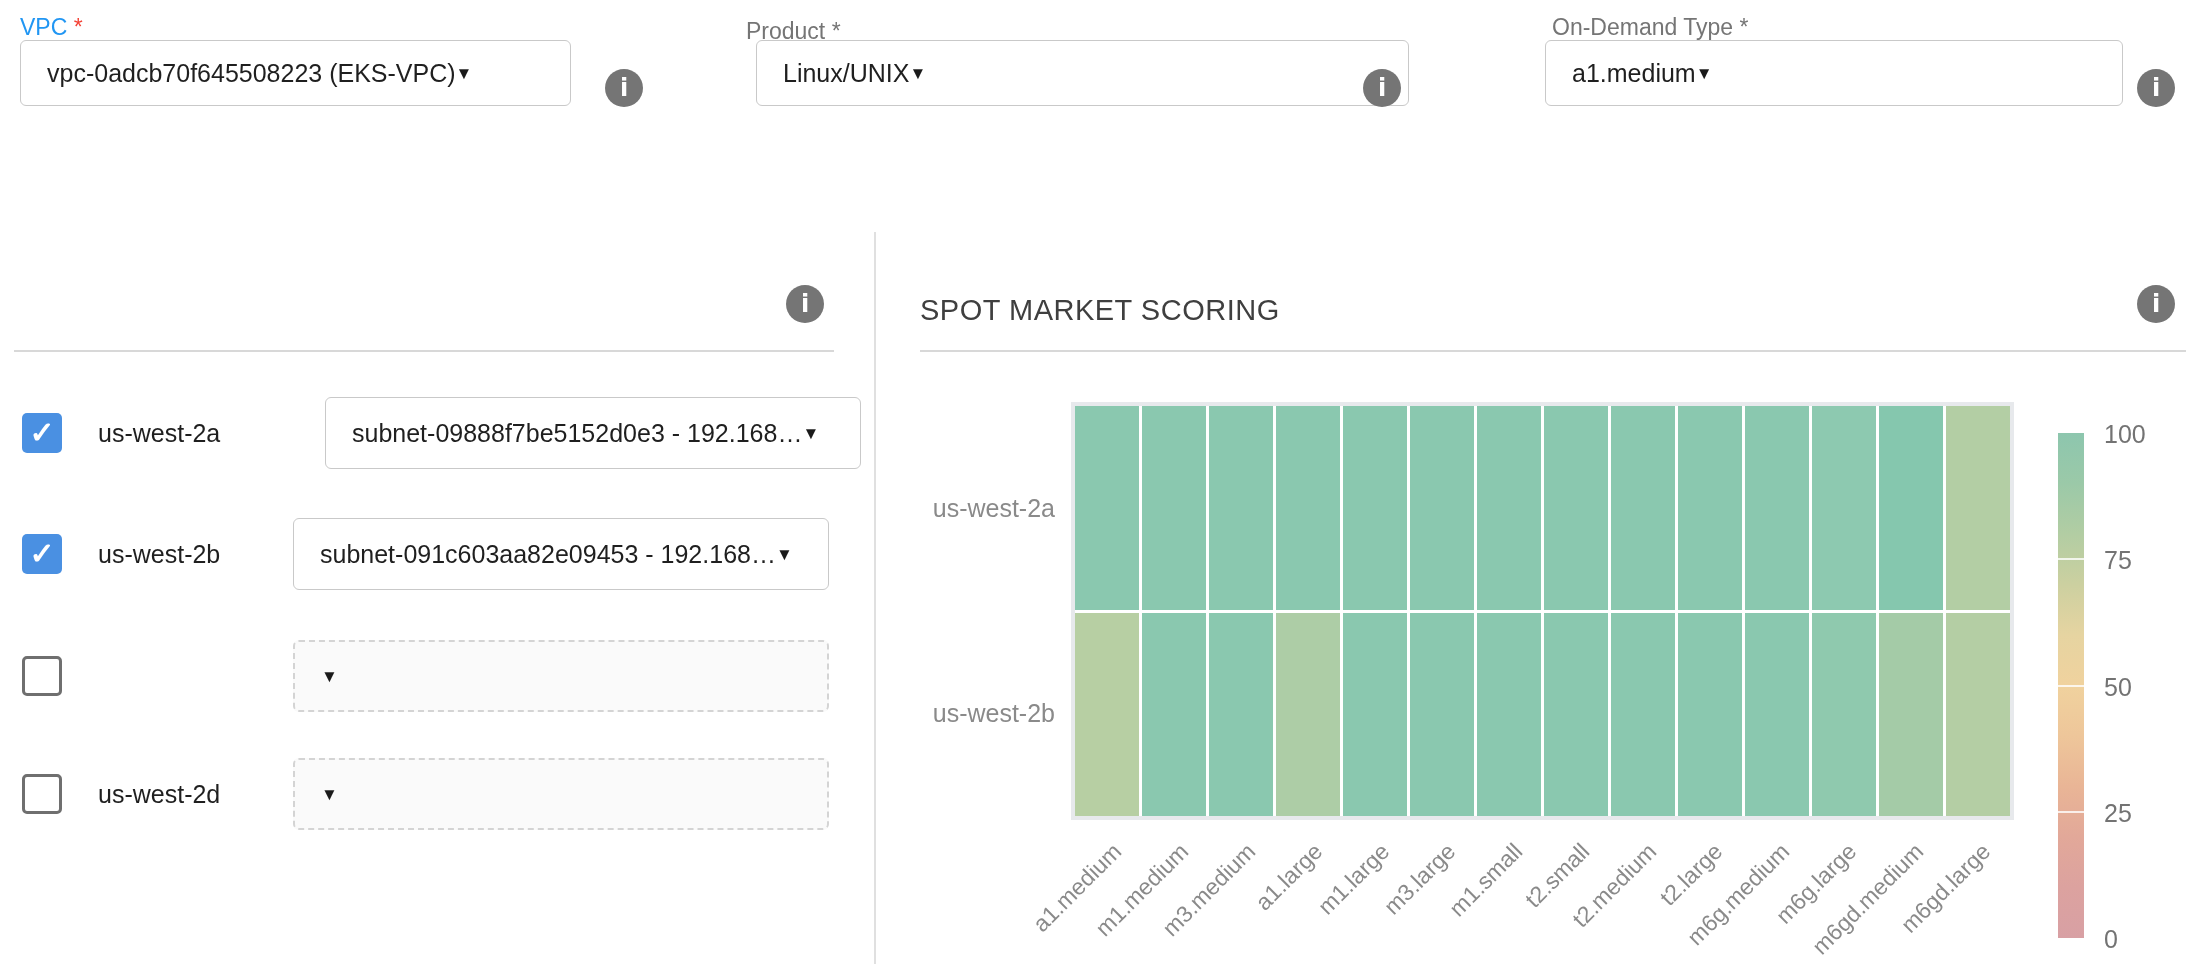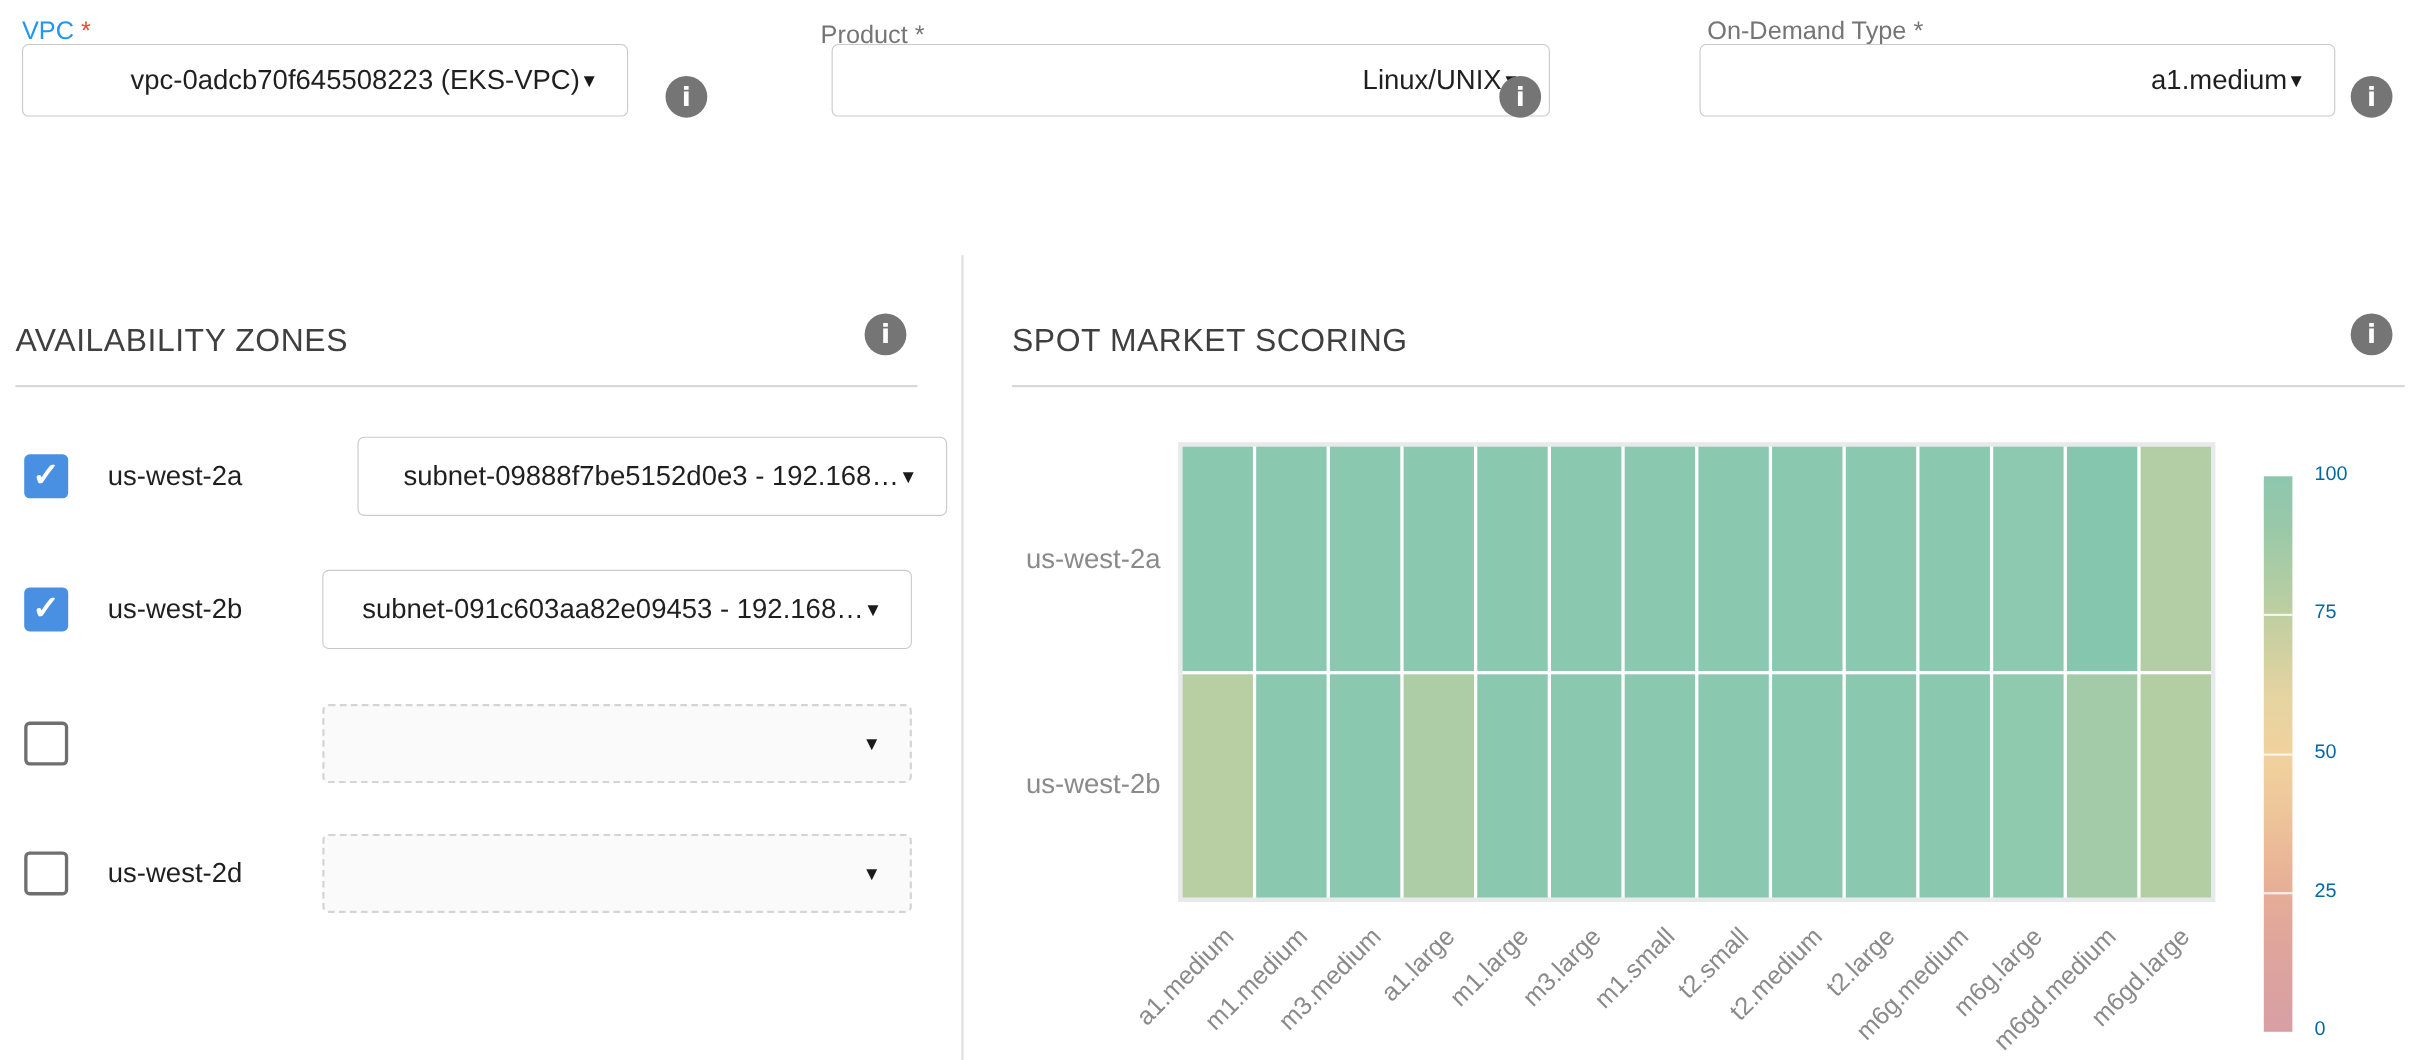--- a/index.html
+++ b/index.html
@@ -5,21 +5,21 @@
   html,body{margin:0;padding:0;background:#ffffff;}
   #app{position:relative;width:2196px;height:964px;background:#ffffff;
        font-family:"Liberation Sans",sans-serif;color:#1f1f1f;overflow:hidden;}
 
   
   .field-label{position:absolute;font-size:23px;color:#757575;}
   .field-label .req{color:#757575;}
   .vpc-label{color:#2196f3;}
   .vpc-label .req{color:#f44336;}
   .select-box{position:absolute;box-sizing:border-box;border:1px solid #c9c9c9;border-radius:6px;
-              background:#fff;display:flex;align-items:center;justify-content:flex-end;
+              background:#fff;display:flex;align-items:center;justify-content:flex-start;
               padding:4px 26px;font-size:25px;color:#1f1f1f;cursor:pointer;}
   .caret{font-size:17px;color:#1a1a1a;line-height:1;}
   .info-icon{position:absolute;width:38px;height:38px;border-radius:50%;background:#757575;
              color:#fff;display:flex;align-items:center;justify-content:center;
              font-size:24px;font-weight:bold;font-family:"DejaVu Sans",sans-serif;cursor:pointer;}
 
   
   .section-title{position:absolute;font-size:29px;color:#3f3f3f;letter-spacing:.5px;}
   .h-divider{position:absolute;height:2px;background:#d8d8d8;}
   .v-divider{position:absolute;width:2px;background:#e0e0e0;}
@@ -42,21 +42,21 @@
   #heatmap-grid{display:grid;width:100%;height:100%;background:#fff;
                 grid-template-columns:repeat(14,1fr);grid-template-rows:1fr 1fr;gap:3px;}
   .hm-cell{width:100%;height:100%;}
   .hm-row-label{position:absolute;width:160px;text-align:right;font-size:25px;color:#8a8a8a;}
   .hm-x-label{position:absolute;width:170px;text-align:right;font-size:23px;color:#8a8a8a;
               transform-origin:100% 0;transform:rotate(-45deg);white-space:nowrap;}
 
   
   #legend-bar{position:absolute;left:2058px;top:433px;width:26px;height:505px;}
   .legend-tickline{position:absolute;left:0;width:26px;height:2px;background:rgba(255,255,255,.8);}
-  .legend-ticklabel{position:absolute;left:2104px;font-size:18px;color:#0369a1;}
+  .legend-ticklabel{position:absolute;left:2104px;font-size:25px;color:#737373;}
 </style>
 </head>
 <body>
 
 <div id="app">
 
   <div class="field-label vpc-label" style="left:20px;top:14px;">
     <span>VPC</span>
     <span class="req">*</span>
   </div>
@@ -83,21 +83,20 @@
     <span>On-Demand Type *</span>
   </div>
   <div class="select-box" style="left:1545px;top:40px;width:578px;height:66px;">
     <span class="val">a1.medium</span>
     <span class="caret">▼</span>
   </div>
   <div class="info-icon" style="left:2137px;top:69px;">
     <span>i</span>
   </div>
 
-  <div class="section-title" style="left:14px;top:294px;">AVAILABILITY ZONES</div>
   <div class="info-icon" style="left:786px;top:285px;">
     <span>i</span>
   </div>
   <div class="h-divider" style="left:14px;top:350px;width:820px;"></div>
 
   <div class="v-divider" style="left:874px;top:232px;height:732px;"></div>
 
   <div class="section-title" style="left:920px;top:294px;">SPOT MARKET SCORING</div>
   <div class="info-icon" style="left:2137px;top:285px;">
     <span>i</span>

